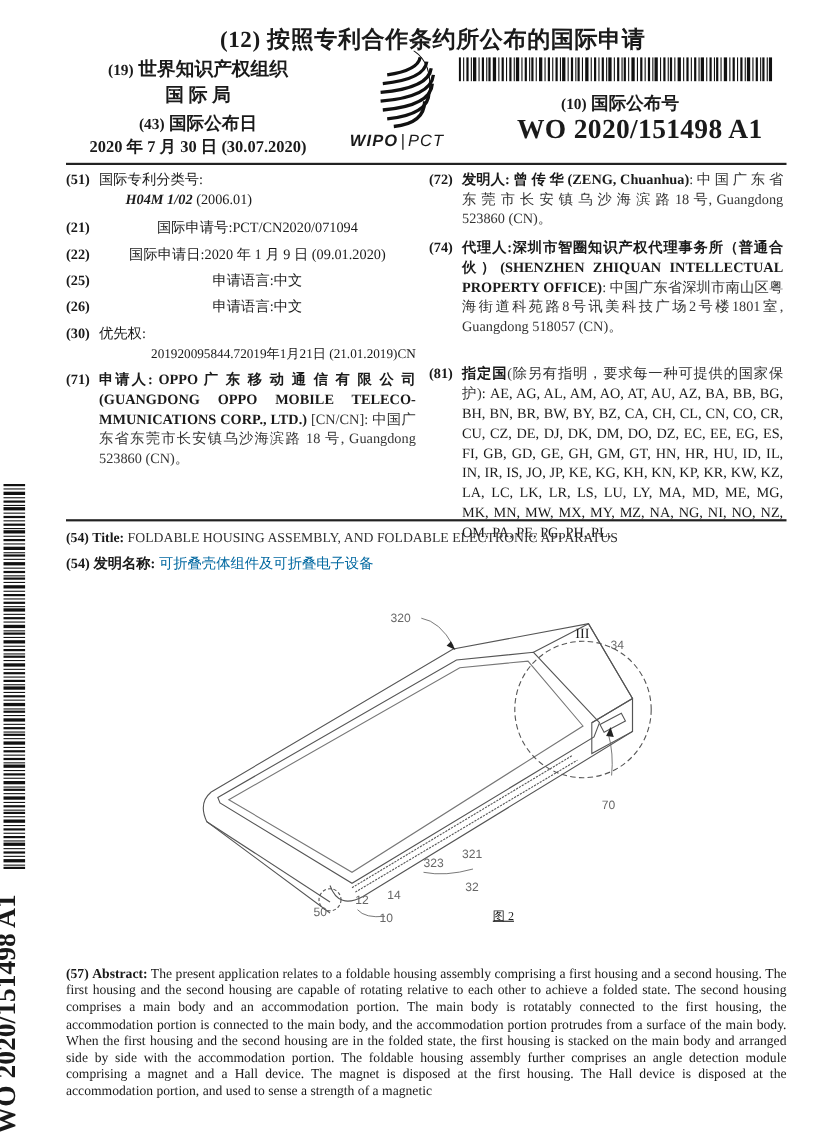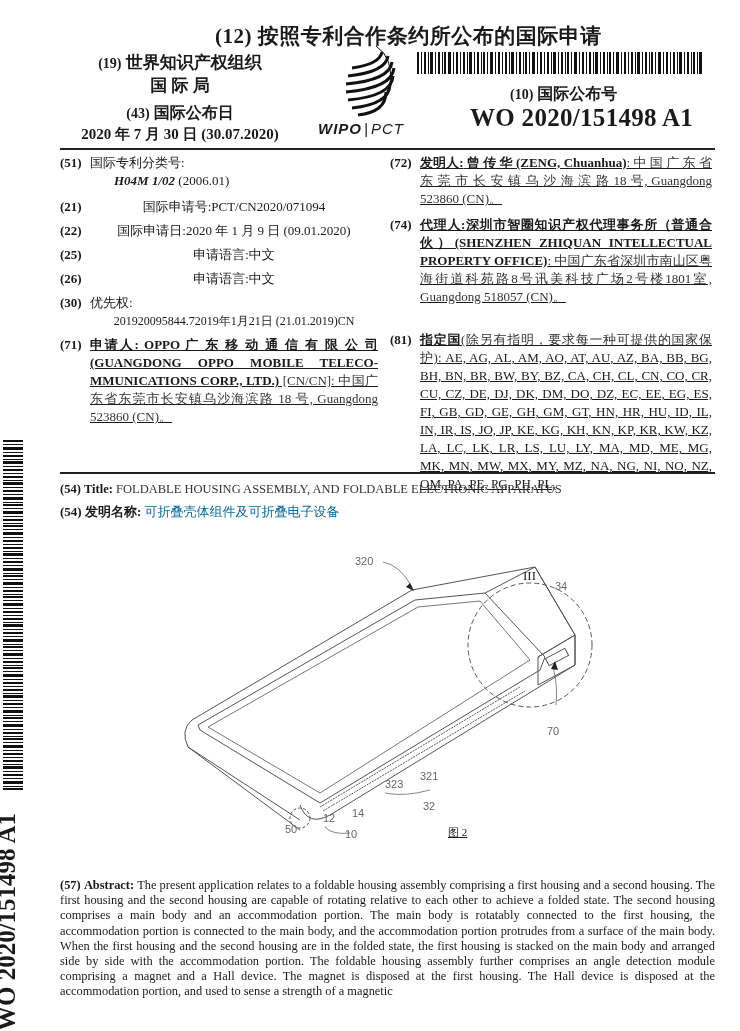--- a/index.html
+++ b/index.html
@@ -2,40 +2,40 @@
 <html><head>
 <meta charset="utf-8">
 <style>
   html, body { margin: 0; padding: 0; background: #ffffff; }
   body {
     width: 740px; height: 1031px; position: relative; overflow: hidden;
     font-family: "Liberation Serif", "DejaVu Serif", serif; color: #1a1a1a;
   }
   .abs { position: absolute; }
   .bold { font-weight: bold; }
-  .hdr-title { left: 215px; top: 22px; font-size: 21px; font-weight: bold; white-space: nowrap; letter-spacing: 0.5px; }
+  .hdr-title { left: 200px; top: 22px; font-size: 21px; font-weight: bold; white-space: nowrap; letter-spacing: 0.5px; }
   .org { left: 60px; top: 52px; width: 240px; text-align: center; font-size: 17px; font-weight: bold; line-height: 22px; }
   .pubdate-block { left: 60px; top: 103px; width: 240px; text-align: center; font-size: 15px; font-weight: bold; line-height: 20px; }
   .pubdate-block .lbl { font-size: 16px; }
   .logo { left: 318px; top: 46px; width: 110px; height: 92px; }
   .logo-text { position: absolute; left: 0; top: 74px; width: 110px; font-family: "Liberation Sans", "DejaVu Sans", sans-serif; font-size: 15px; font-weight: bold; letter-spacing: 1px; white-space: nowrap; font-style: italic; }
   .logo-text .pct { font-weight: normal; }
   .barcode-h { left: 417px; top: 52px; width: 285px; height: 22px; }
   .pubno-label { left: 510px; top: 84px; font-size: 16px; font-weight: bold; }
   .pubno { left: 470px; top: 104px; font-size: 25px; font-weight: bold; letter-spacing: 0.3px; white-space: nowrap; }
   .rule { left: 60px; height: 2px; background: #222; }
   .col-left { left: 60px; top: 154px; width: 318px; font-size: 13px; line-height: 18px; }
   .col-right { left: 390px; top: 154px; width: 322px; font-size: 13px; line-height: 18px; }
   .field { margin-bottom: 6px; position: relative; }
   .field .num { font-weight: bold; position: absolute; left: 0; top: 0; }
   .field .body { margin-left: 30px; }
   .field .row { display: flex; justify-content: center; }
-  .just { text-align: justify; text-decoration: underline; }
+  .just { text-align: justify; }
   .ital { font-style: italic; font-weight: bold; margin-left: 24px; }
-  .prio { display: flex; justify-content: center; font-size: 12px; }
+  .prio { display: flex; justify-content: flex-end; font-size: 12px; }
   .grey { color: #333; }
   .title-line { left: 60px; top: 482px; font-size: 12.5px; white-space: nowrap; }
   .title-line2 { left: 60px; top: 503px; font-size: 13px; white-space: nowrap; }
   .barcode-v { left: 3px; top: 440px; width: 20px; height: 350px; }
   .vert-pubno { left: -143px; top: 908px; width: 300px; transform: rotate(-90deg); transform-origin: center; font-size: 25px; font-weight: bold; white-space: nowrap; text-align: center; }
   .figure { left: 180px; top: 535px; width: 420px; height: 320px; }
   .fig-label { font-family: "Liberation Sans", "DejaVu Sans", sans-serif; font-size: 11px; fill: #666; }
   .fig-cap { left: 448px; top: 825px; font-size: 11px; text-decoration: underline; }
   .abstract { left: 60px; top: 878px; width: 655px; font-size: 12.4px; line-height: 15.2px; text-align: justify; }
 </style>

